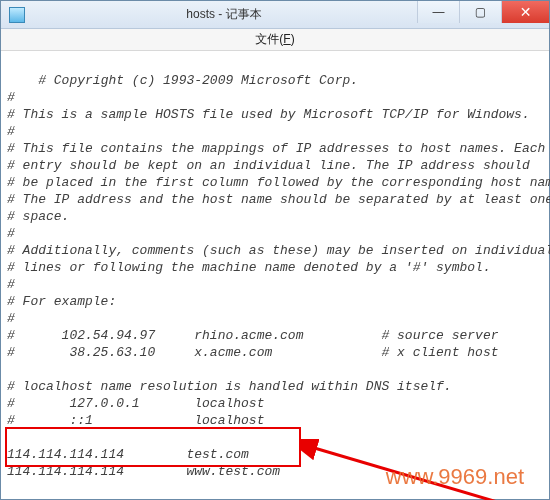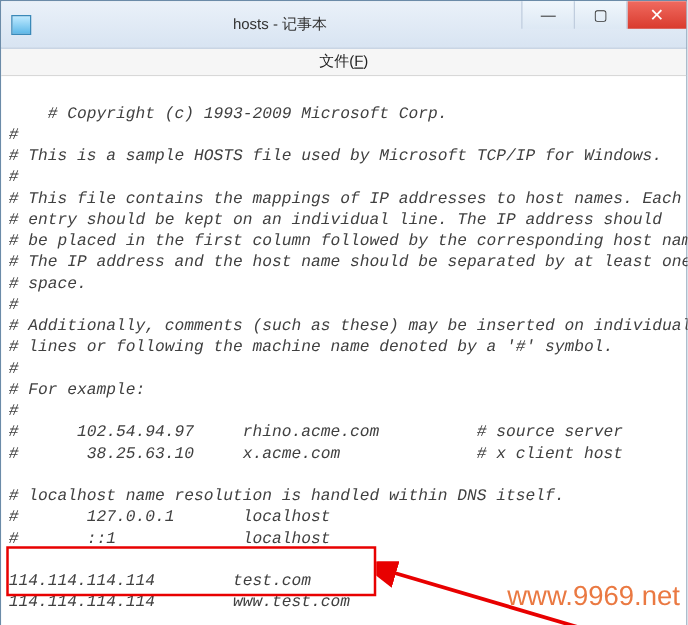--- a/index.html
+++ b/index.html
@@ -10,21 +10,21 @@
       font-family: "Microsoft YaHei", Arial, sans-serif;
       position: relative;
       overflow: hidden;
     }
     .window {
       width: 550px;
       border: 1px solid #6b8ba8;
       background: #fff;
     }
     .titlebar {
-      height: 38px;
+      height: 28px;
       background: linear-gradient(#eaf1f9, #d8e4f2);
       display: flex;
       align-items: center;
       border-bottom: 1px solid #b8c8db;
       position: relative;
     }
     .titlebar .app-icon {
       width: 16px; height: 16px;
       margin: 0 6px 0 8px;
       background: linear-gradient(#bfeaff, #5db8e8);
@@ -90,21 +90,21 @@
       border: 2px solid #e80000;
       background: transparent;
       pointer-events: none;
     }
     .arrow-svg {
       position: absolute;
       pointer-events: none;
     }
     .watermark {
       position: absolute;
-      right: 6px;
+      right: 26px;
       bottom: 10px;
       font-size: 22px;
       color: #e86b2e;
       opacity: 0.9;
       font-family: Arial, sans-serif;
       pointer-events: none;
     }
   </style>
 </head>
 <body>

